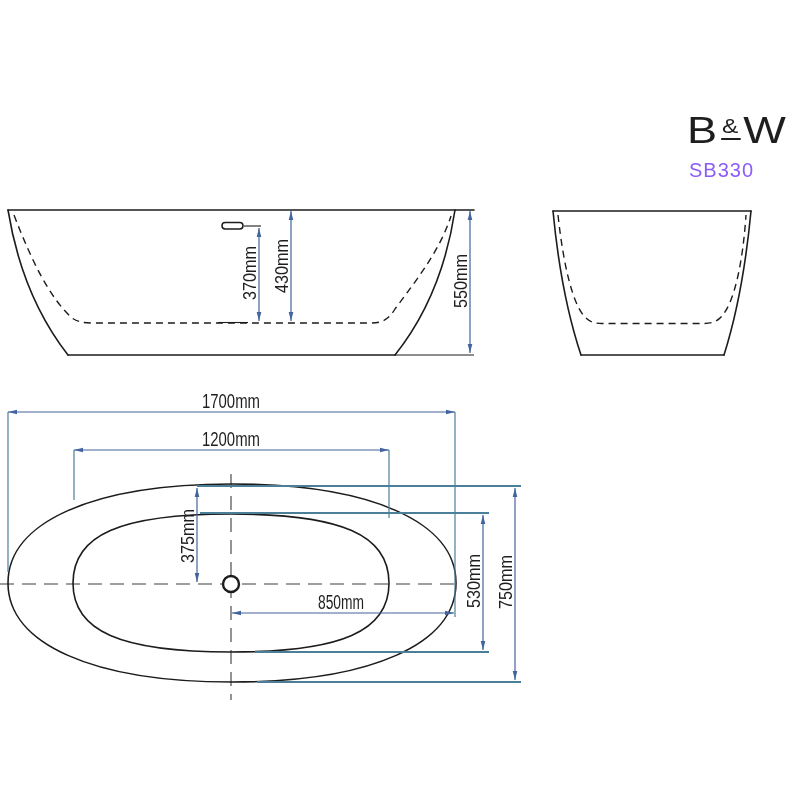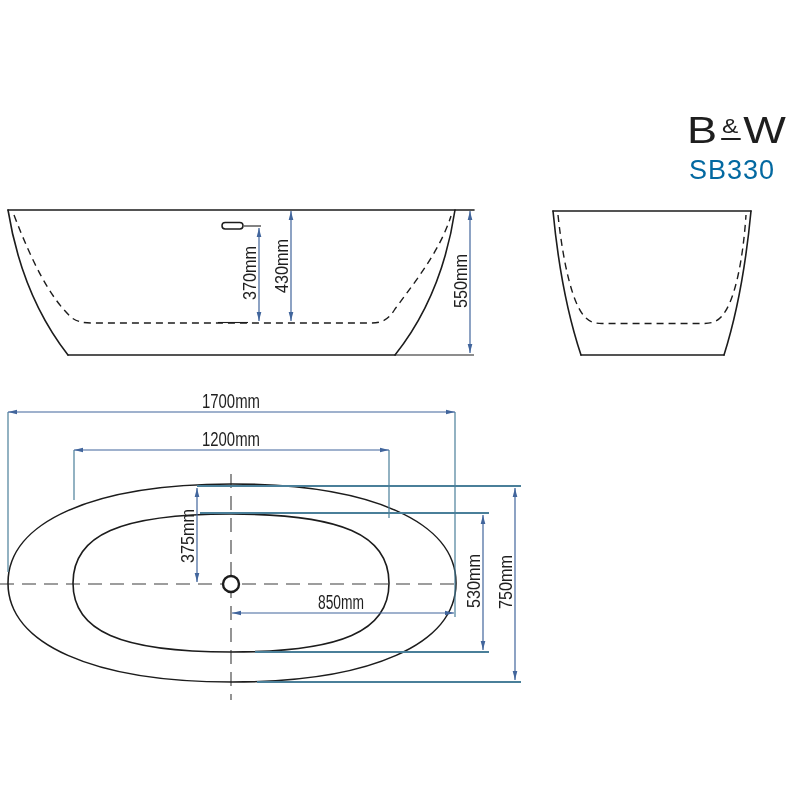--- a/index.html
+++ b/index.html
@@ -16,21 +16,21 @@
     transform:scaleX(1.22);transform-origin:0 0;white-space:nowrap;
     letter-spacing:1px;
   }
   .logo-amp{
     font-size:20px;vertical-align:10px;
     border-bottom:2px solid #1e1e1e;
     padding:0 1px 1px 1px;margin:0 2px;
   }
   .logo-model{
     position:absolute;left:689px;top:157px;
-    font-size:27px;line-height:27px;color:#0369a1;letter-spacing:1px;
+    font-size:20px;line-height:27px;color:#8b5cf6;letter-spacing:1px;
   }
   svg{position:absolute;left:0;top:0;}
   .outline{stroke:#1c1c1c;stroke-width:1.6;fill:none;stroke-linecap:round;}
   .outline-thin{stroke:#1c1c1c;stroke-width:1.1;fill:none;}
   .hidden-edge{stroke:#1c1c1c;stroke-width:1.4;fill:none;stroke-dasharray:7 5;stroke-linecap:butt;}
   .centerline{stroke:#3c3c3c;stroke-width:1.1;fill:none;stroke-dasharray:14 8;}
   .dim{stroke:#41659c;stroke-width:1.2;fill:none;}
   .ext{stroke:#4a7f99;stroke-width:1.2;fill:none;}
   .ext-heavy{stroke:#4a7f99;stroke-width:1.8;fill:none;}
   .dim-text{

